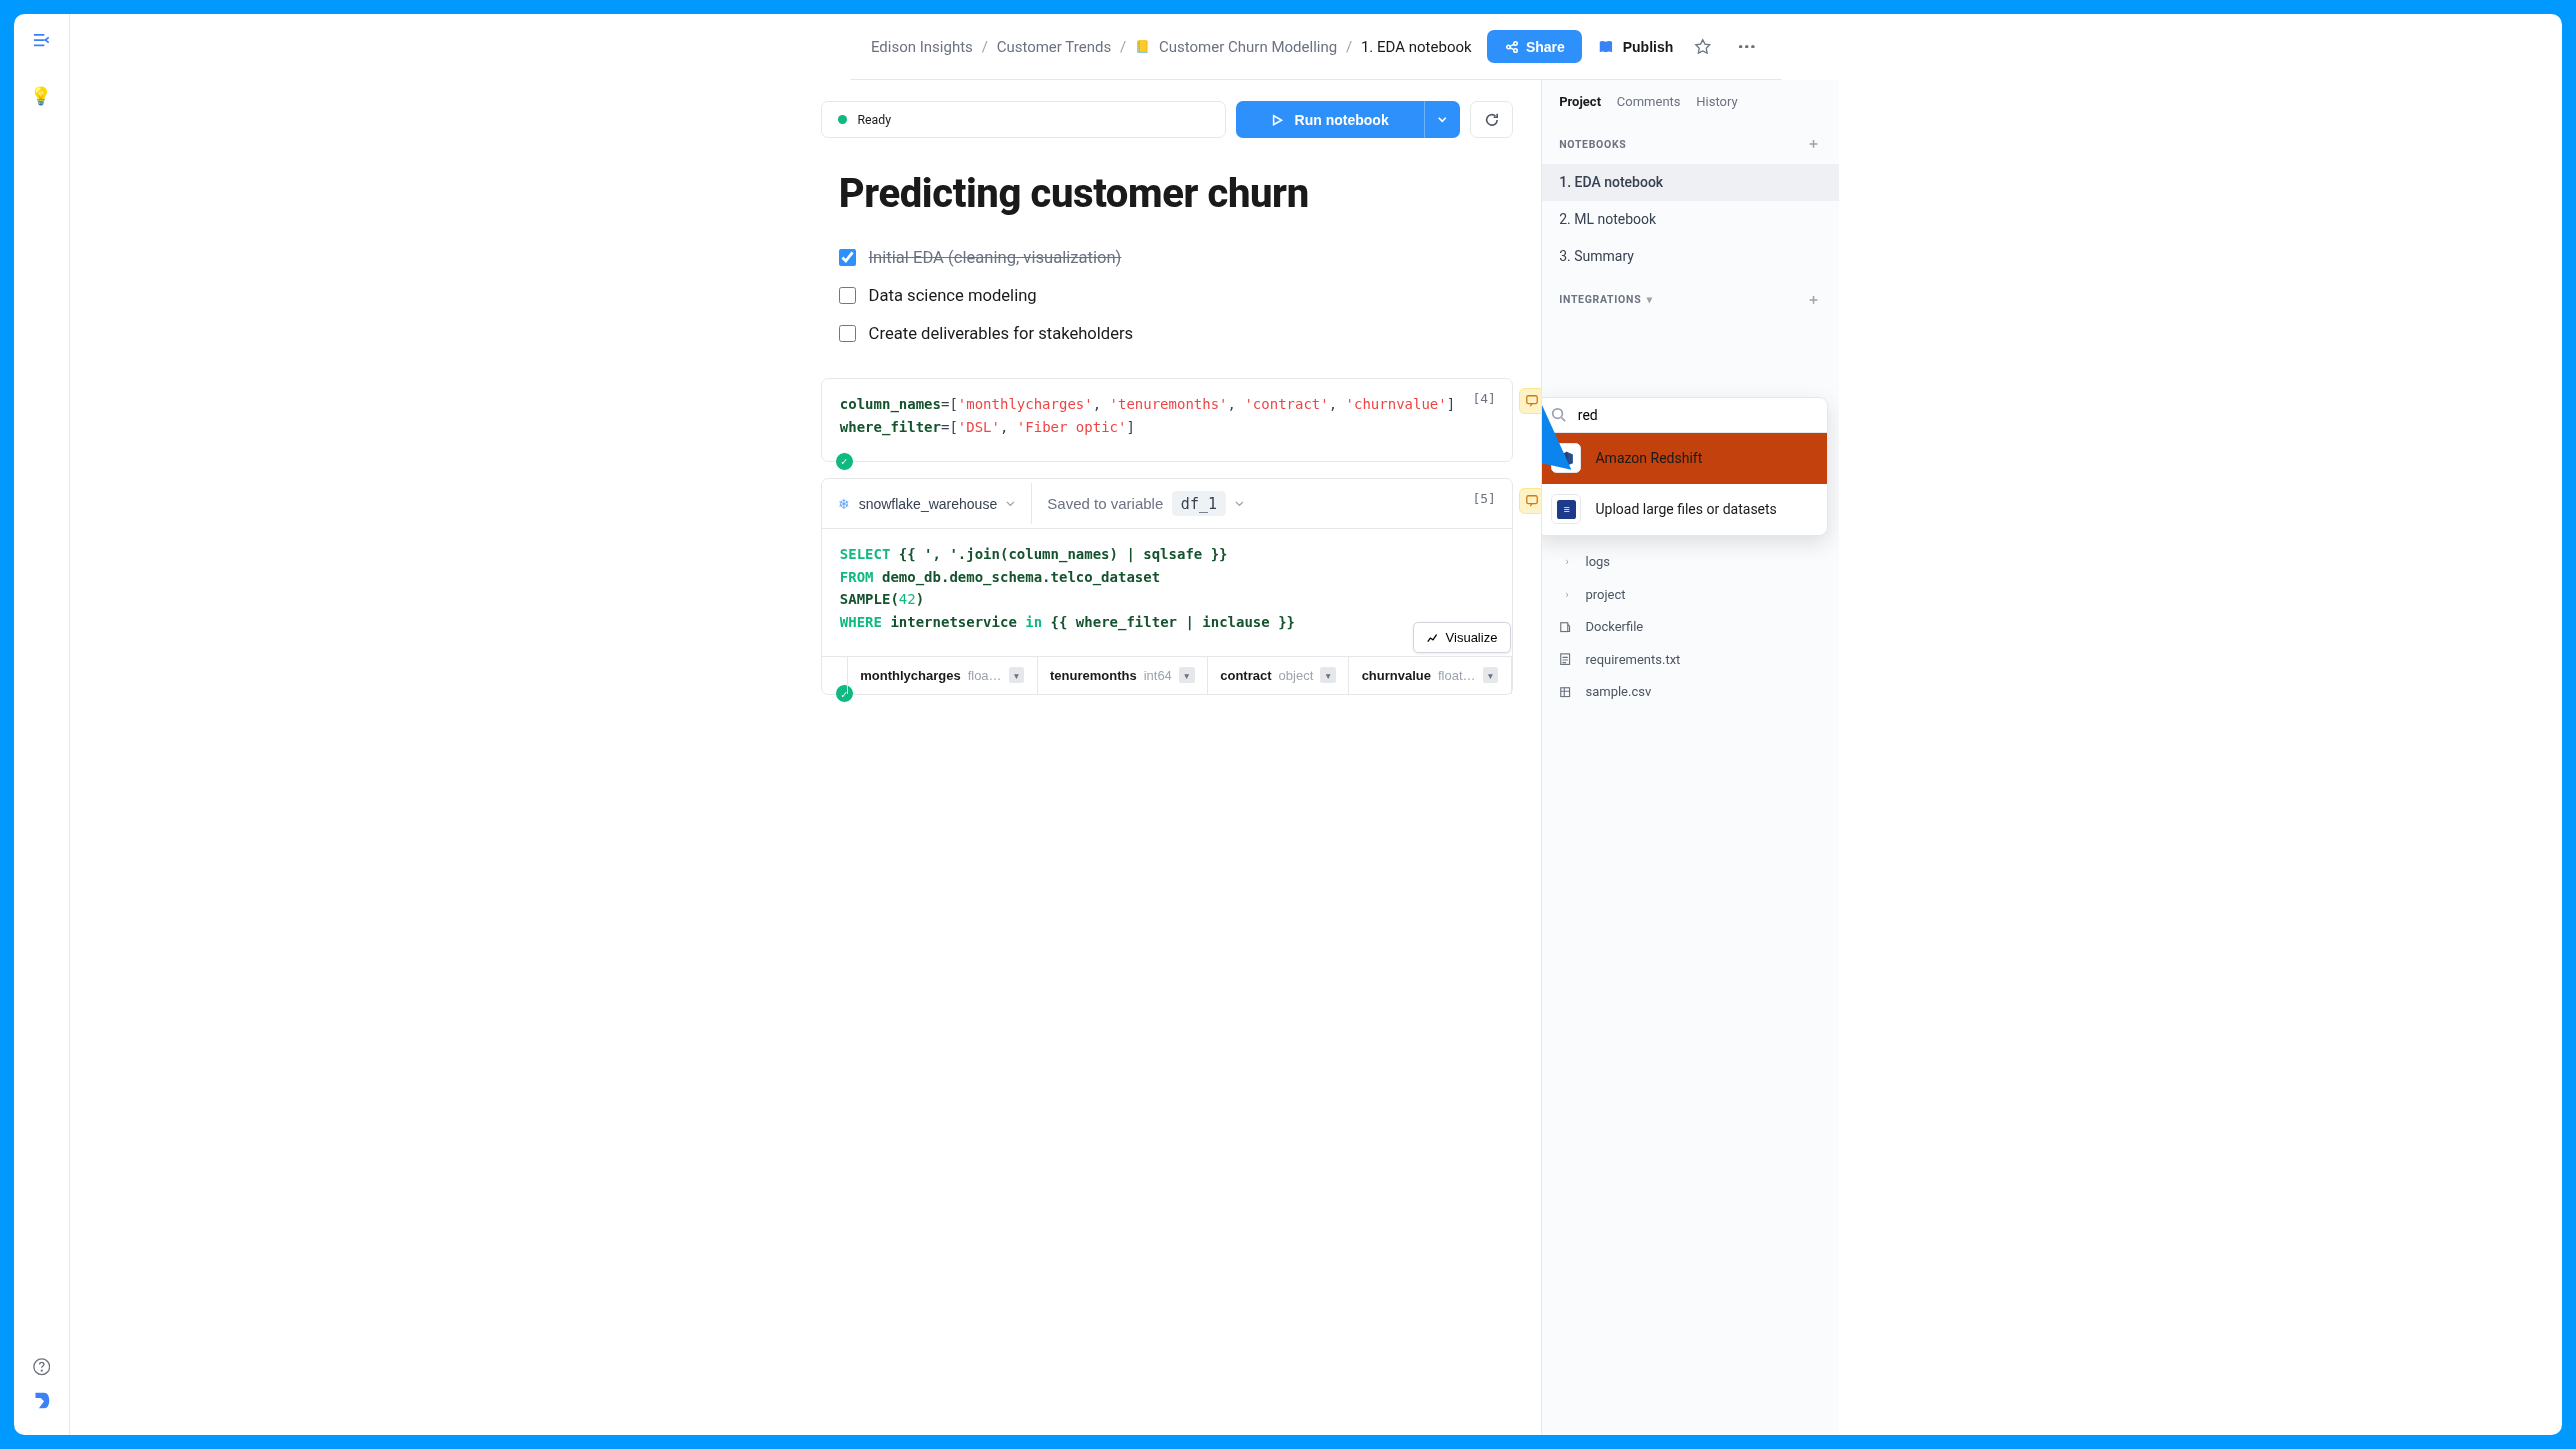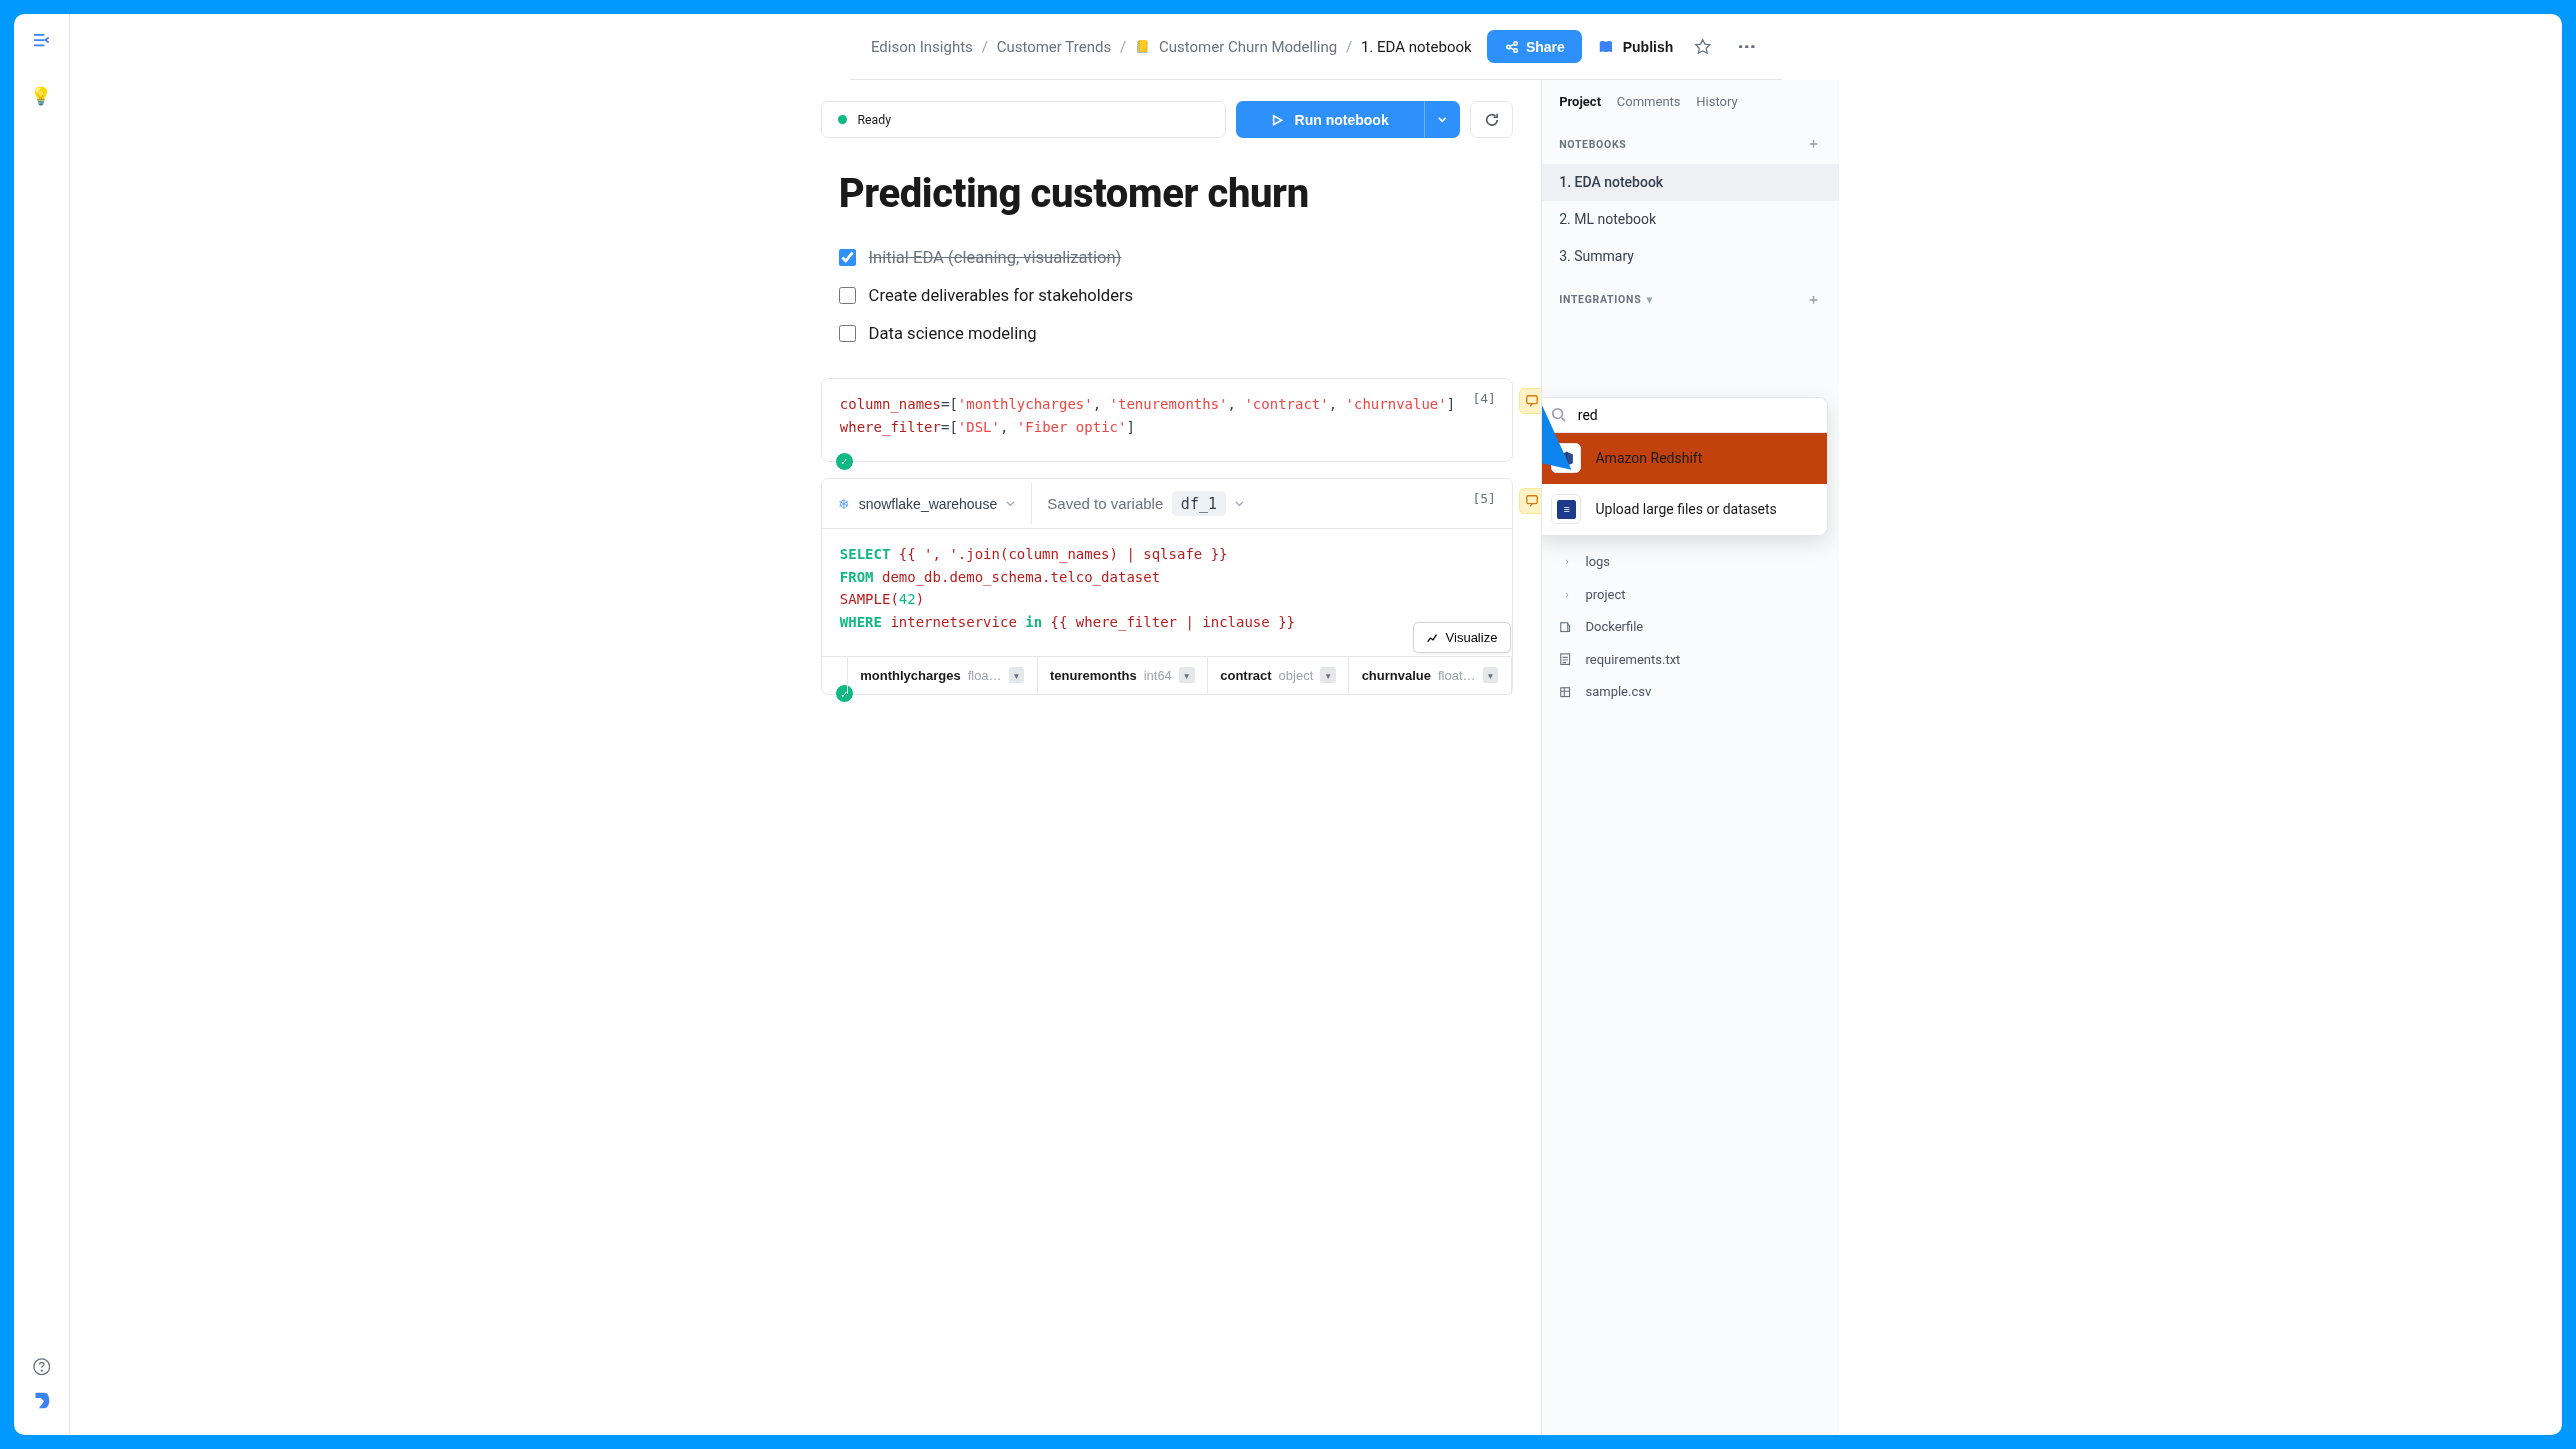--- a/index.html
+++ b/index.html
@@ -237,21 +237,21 @@
   padding: 3.5px 8.8px;
   border-radius: 4.4px;
   font-family: monospace;
   color: #374151;
 }
 .sql-var .dd { color: #9ca3af; }
 
 .tok-kw { color: #10b981; font-weight: 600; }
 .tok-str { color: #ef4444; }
 .tok-num { color: #10b981; }
-.tok-id { color: #b91c1c; }
+.tok-id { color: #14532d; font-weight: bold; }
 .tok-punc { color: #374151; }
 
 .table-header-row {
   display: flex;
   border-top: 0.9px solid #e5e7eb;
   font-family: -apple-system, sans-serif;
   font-size: 13px;
   position: relative;
 }
 .th {
@@ -489,25 +489,25 @@
 
         <h1 class="notebook-title">Predicting customer churn</h1>
 
         <div class="todo-list">
           <div class="todo-item done">
             <input type="checkbox" checked="" style="">
             <span class="todo-text">Initial EDA (cleaning, visualization)</span>
           </div>
           <div class="todo-item">
             <input type="checkbox" style="">
-            <span class="todo-text">Create deliverables for stakeholders</span>
+            <span class="todo-text">Data science modeling</span>
           </div>
           <div class="todo-item">
             <input type="checkbox" style="">
-            <span class="todo-text">Data science modeling</span>
+            <span class="todo-text">Create deliverables for stakeholders</span>
           </div>
         </div>
 
         <div class="cell">
           <span class="cell-count">[4]</span>
           <div class="comment-chip">
             <svg width="14" height="14" viewBox="0 0 16 16" fill="none" stroke="currentColor" stroke-width="1.5">
                 <rect x="2" y="2" width="12" height="9" rx="2"></rect>
                 <path d="M6 14l2-3"></path>
               </svg>

